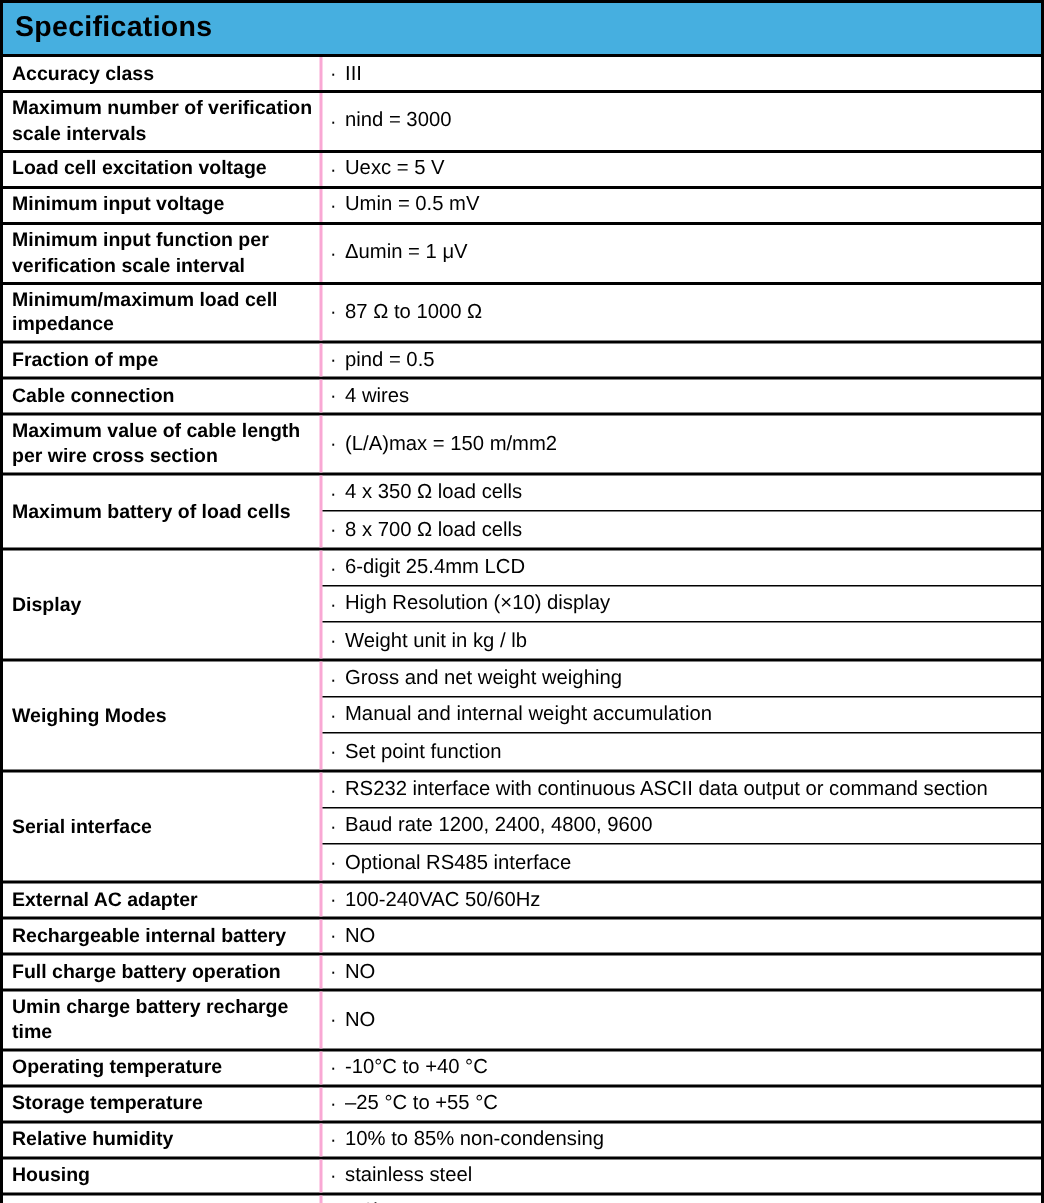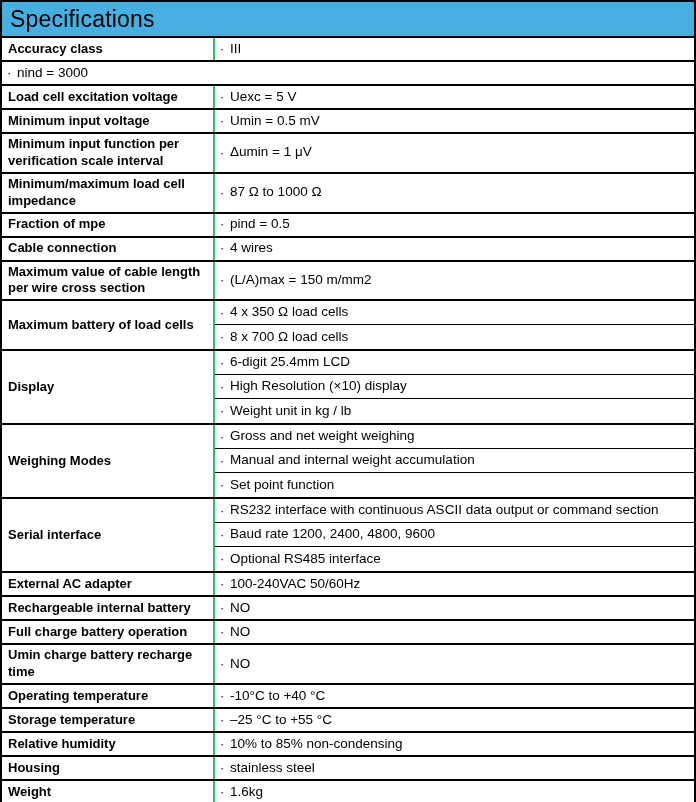--- a/index.html
+++ b/index.html
@@ -18,33 +18,33 @@
   }
   .table-header {
     height: 36px;
     box-sizing: border-box;
     border-bottom: 2px solid #000000;
     display: flex;
     align-items: center;
     padding: 0 8px;
   }
   .table-title {
-    font-size: 23px;
-    font-weight: normal;
+    font-size: 19px;
+    font-weight: bold;
     letter-spacing: 0.2px;
   }
   .row {
     display: grid;
     grid-template-columns: 213px 1fr;
     border-bottom: 2px solid #000000;
   }
   .row:last-child { border-bottom: none; }
   .label-cell {
     box-sizing: border-box;
-    border-right: 2px solid #22c55e;
+    border-right: 2px solid #f9a8d4;
     padding: 2px 4px 2px 6px;
     font-weight: bold;
     font-size: 13px;
     line-height: 1.3;
     display: flex;
     align-items: center;
   }
   .values {
     display: flex;
     flex-direction: column;
@@ -80,20 +80,21 @@
       <div class="row">
         <div class="label-cell">Accuracy class</div>
         <div class="values">
           <div class="value-cell">
             <span class="bullet">·</span>
             <span>III</span>
           </div>
         </div>
       </div>
       <div class="row">
+        <div class="label-cell">Maximum number of verification scale intervals</div>
         <div class="values">
           <div class="value-cell">
             <span class="bullet">·</span>
             <span>nind = 3000</span>
           </div>
         </div>
       </div>
       <div class="row">
         <div class="label-cell">Load cell excitation voltage</div>
         <div class="values">

